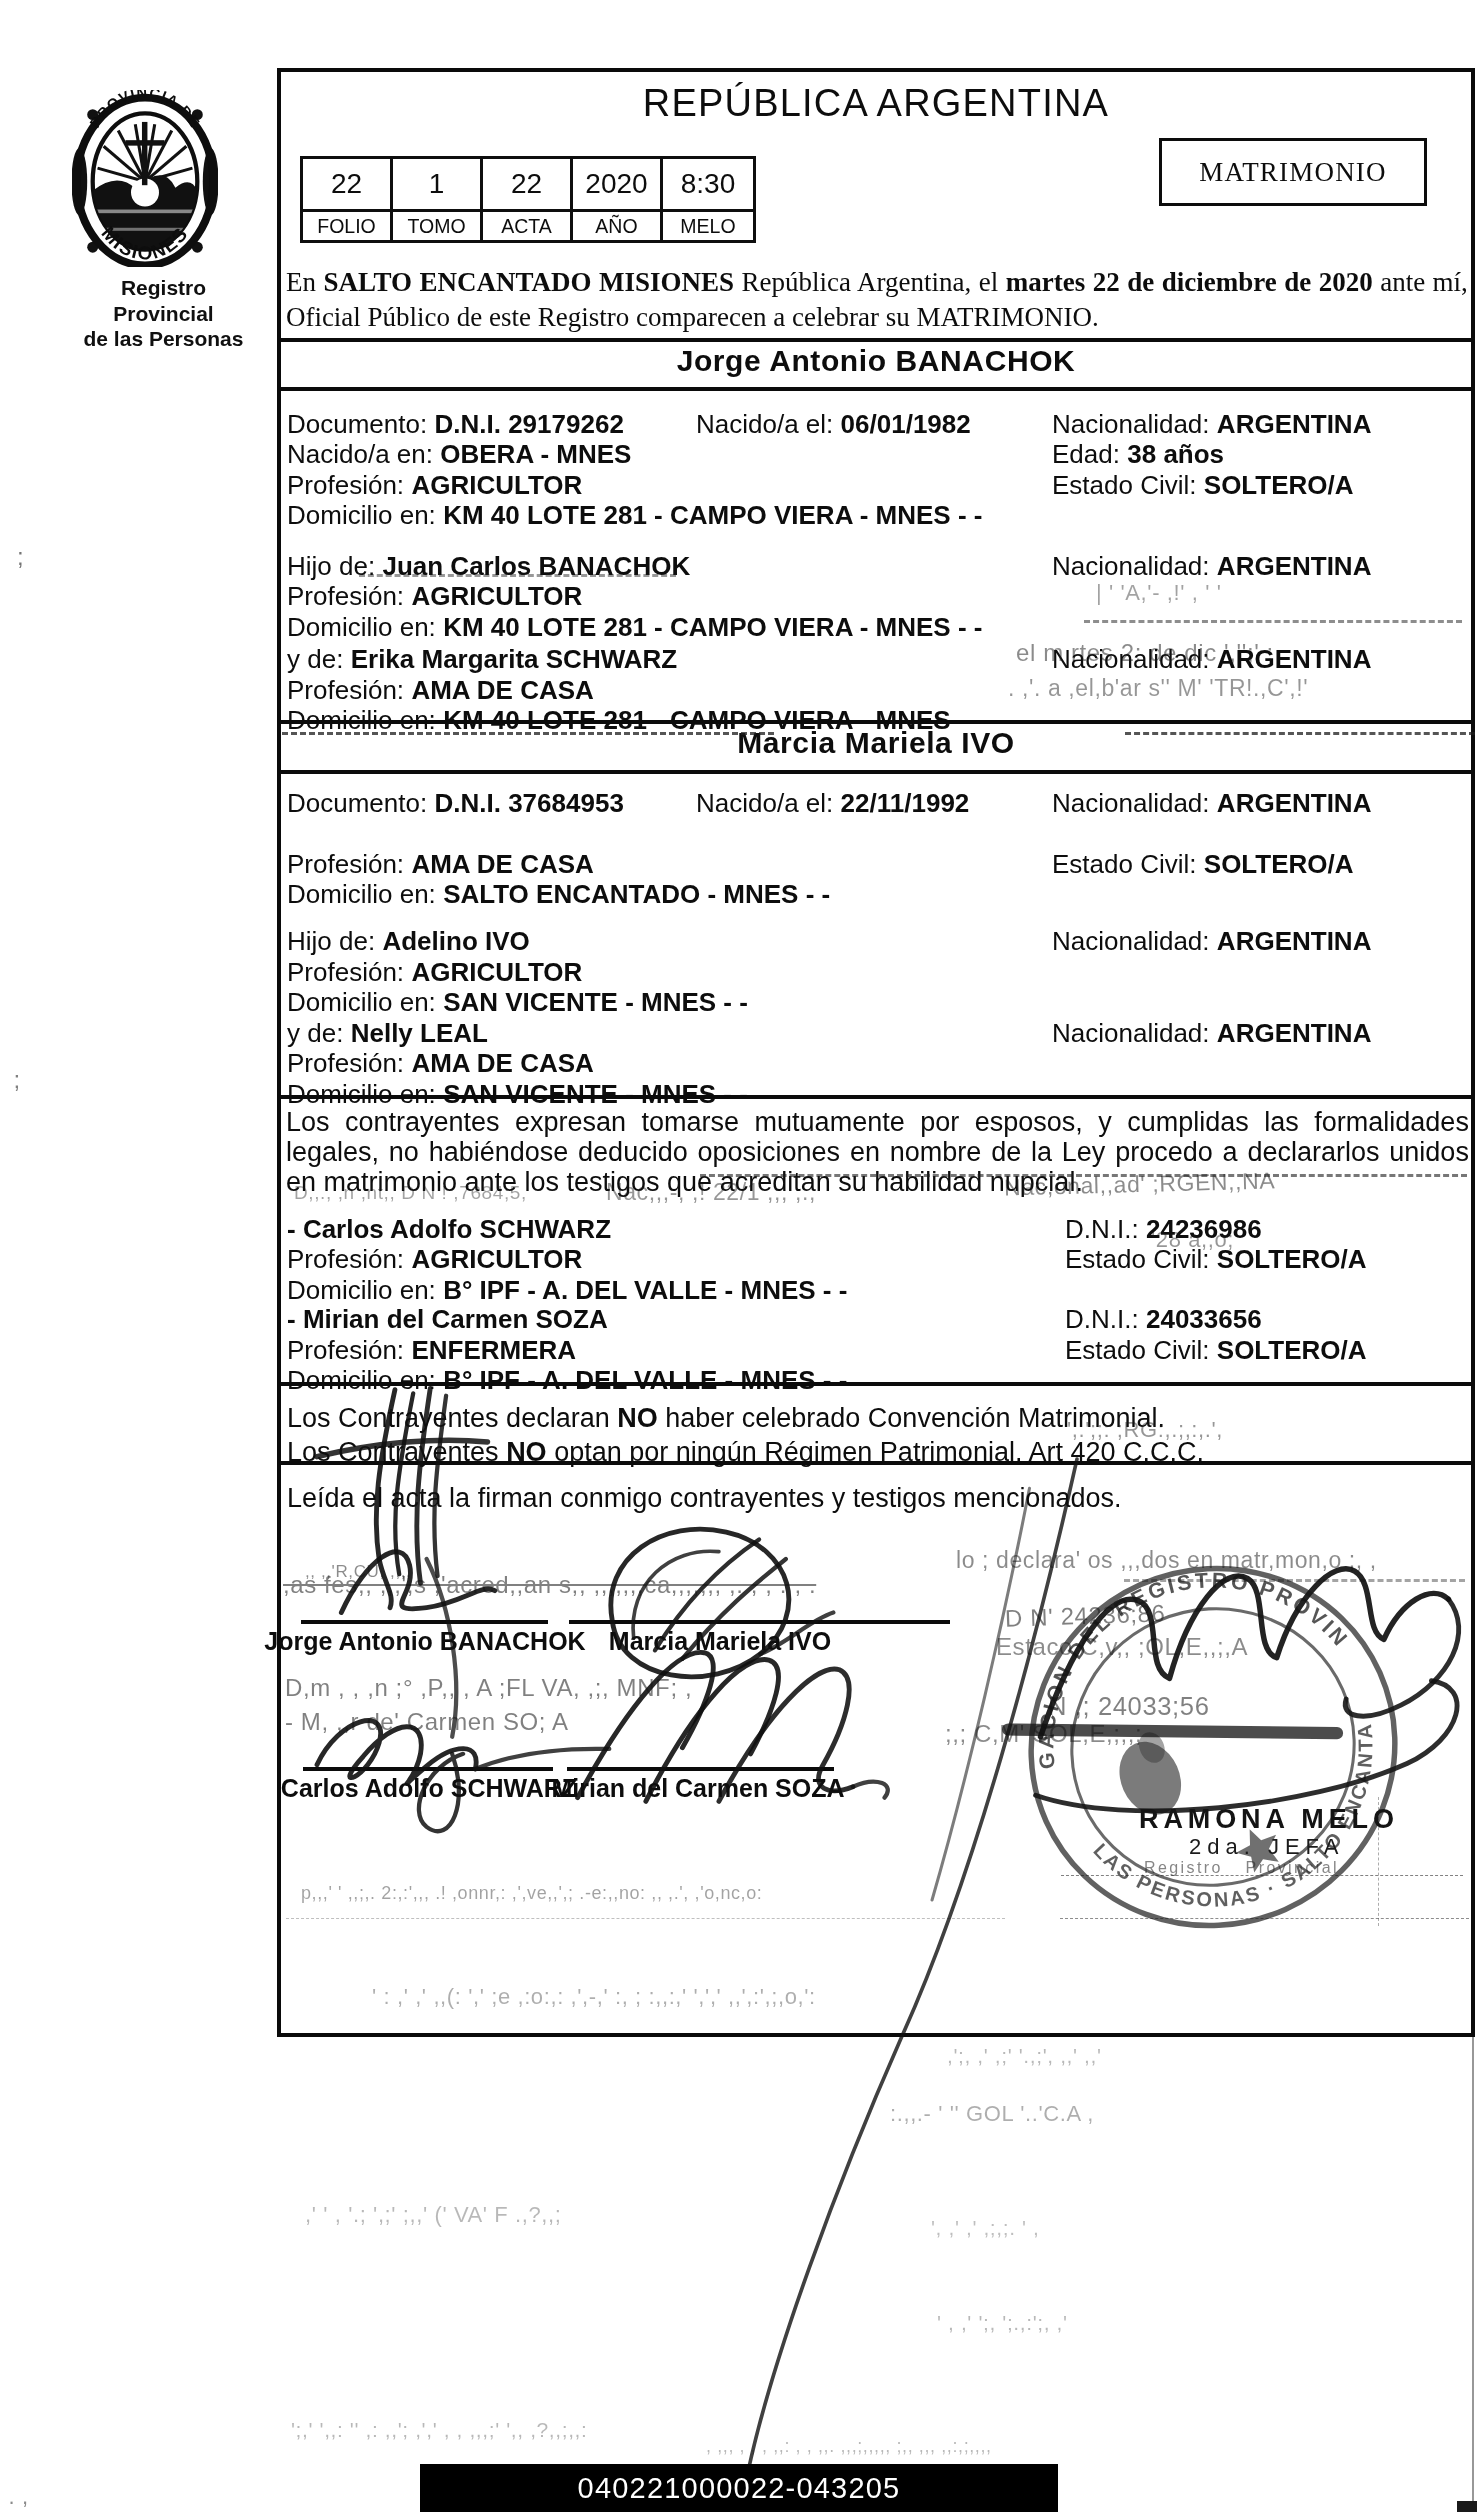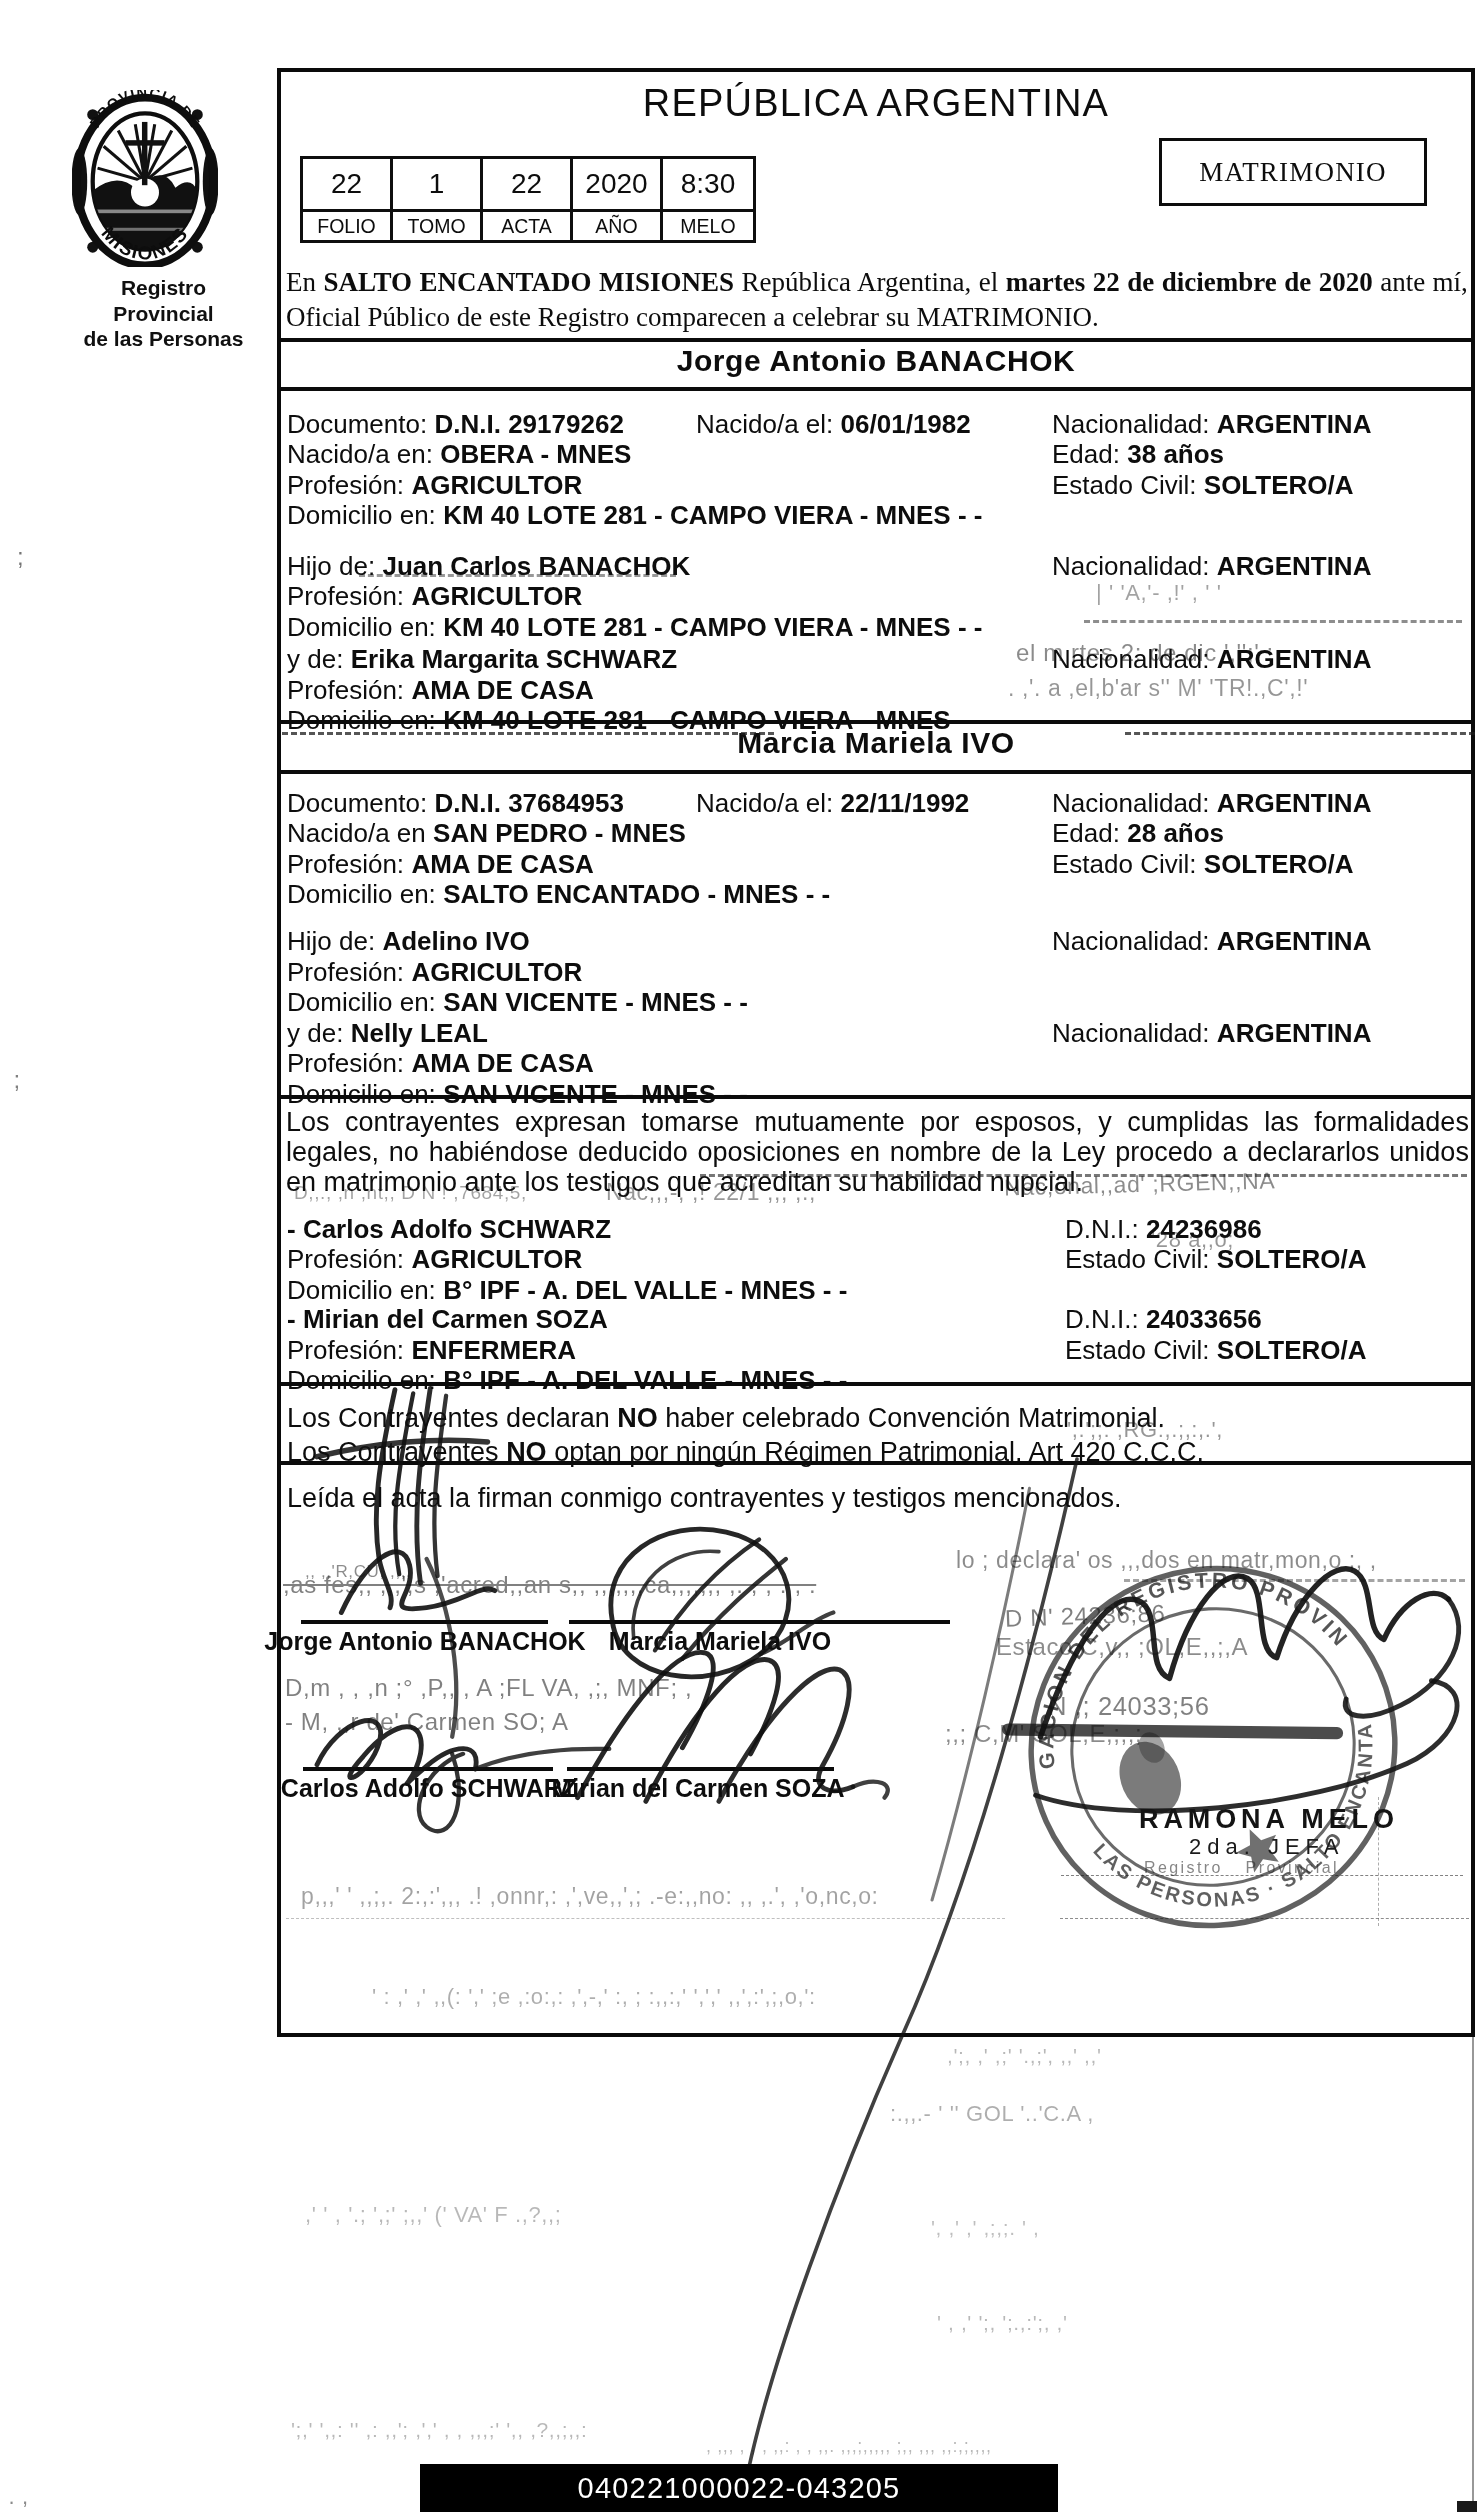--- a/index.html
+++ b/index.html
@@ -177,24 +177,20 @@
     <div class="sec-name" style="top:654px">Marcia Mariela IVO</div>
     <div class="hr" style="top:698px"></div>
     <div class="dash" style="left:1.2px;top:660px;width:492px;opacity:.75"></div>
     <div class="dash" style="left:844px;top:660px;width:350px;opacity:.75"></div>
 
     <div class="fl" style="top:716px">
       <span>Documento:</span><b>D.N.I. 37684953</b>
       <span class="col" style="left:409px"><span>Nacido/a el:</span><b>22/11/1992</b></span>
       <span class="col" style="left:765px"><span>Nacionalidad:</span><b>ARGENTINA</b></span>
     </div>
-    <div class="fl" style="top:746px">
-      <span>Nacido/a en</span><b>SAN PEDRO - MNES</b>
-      <span class="col" style="left:765px"><span>Edad:</span><b>28 años</b></span>
-    </div>
     <div class="fl" style="top:777px">
       <span>Profesión:</span><b>AMA DE CASA</b>
       <span class="col" style="left:765px"><span>Estado Civil:</span><b>SOLTERO/A</b></span>
     </div>
     <div class="fl" style="top:807px">
       <span>Domicilio en:</span><b>SALTO ENCANTADO - MNES - -</b>
     </div>
 
     <div class="fl" style="top:854px">
       <span>Hijo de:</span><b>Adelino IVO</b>
@@ -281,21 +277,21 @@
   <span class="ghost" style="left:1067px;top:1417px;font-size:22px;opacity:.45">',.';;:  ;RG:,.;,:,.',</span>
   <span class="ghost" style="left:283px;top:1571px;font-size:24px;opacity:.55;text-decoration:line-through">,as fes,, ,,,',s ,'acred,,an s,, ,,,,,,,ca,,,,,,,  ,. , , . , .</span>
   <span class="ghost" style="left:305px;top:1562px;font-size:17px;opacity:.5">,, ,,'R,CU, ,,,,</span>
   <span class="ghost" style="left:285px;top:1674px;font-size:24px;opacity:.55">D,m ,  , ,n ;° ,P,, , A ;FL VA, ,;,  MNF; ,</span>
   <span class="ghost" style="left:285px;top:1708px;font-size:24px;opacity:.55">- M, ,,r de' Carmen SO; A</span>
   <span class="ghost" style="left:956px;top:1547px;font-size:23px;opacity:.5">lo ; declara' os ,,,dos en matr,mon,o ;, ,</span>
   <span class="ghost" style="left:1005px;top:1602px;font-size:24px;opacity:.55;transform:rotate(-2deg)">D N' 24236;86</span>
   <span class="ghost" style="left:996px;top:1633px;font-size:24px;opacity:.5">Estaco C,v,, ;OL,E,,;,A</span>
   <span class="ghost" style="left:1048px;top:1692px;font-size:25.6px;opacity:.55">N ,; 24033;56</span>
   <span class="ghost" style="left:945px;top:1720px;font-size:24px;opacity:.5">;,; C,M' SOL,E,;,,;</span>
-  <span class="ghost" style="left:301px;top:1883px;font-size:23px;opacity:.4">p,,,' ' ,,;,. 2:,:',,,  .! ,onnr,: ,',ve,,',;  .-e:,,no: ,, ,.', ,'o,nc,o:</span>
+  <span class="ghost" style="left:301px;top:1883px;font-size:18px;opacity:.4">p,,,' ' ,,;,. 2:,:',,,  .! ,onnr,: ,',ve,,',;  .-e:,,no: ,, ,.', ,'o,nc,o:</span>
   <span class="ghost" style="left:372px;top:1984px;font-size:22px;opacity:.35">' : ,' ,' ,,(: ',' ;e ,:o:,: ,',-,' :, ;  :,,:,' ',',' ,,',:',;,o,':</span>
   <span class="ghost" style="left:947px;top:2044px;font-size:21px;opacity:.3">,';, ,' ,;' '.,;',   ,,' ,,'</span>
   <span class="ghost" style="left:890px;top:2101px;font-size:22px;opacity:.35">:.,,.- ' ''  GOL '..'C.A    ,</span>
   <span class="ghost" style="left:305px;top:2202px;font-size:22px;opacity:.3">,' ' ,  '.; ',;' ;,,'   (' VA'  F .,?,,;</span>
   <span class="ghost" style="left:931px;top:2216px;font-size:21px;opacity:.28">', ,'  ,' ,;,;.   ' ,</span>
   <span class="ghost" style="left:937px;top:2311px;font-size:21px;opacity:.3">' ,  ,' ';, ';.,:';, ,'</span>
   <span class="ghost" style="left:291px;top:2418px;font-size:21px;opacity:.3">';,' ',,: '' ,: ,,'; ,',' , ,  ,,,;' ',, ,?,,;,,:</span>
   <span class="ghost" style="left:706px;top:2436px;font-size:18px;opacity:.3">, ,,, ,  , , ,,: ,  , ,,. ,,,;,,,,, ;,, ,,, ,,:,;,,,,</span>
   <span class="ghost" style="left:17px;top:543px;font-size:24px;opacity:.6">;</span>
   <span class="ghost" style="left:13.4px;top:1066px;font-size:24px;opacity:.55">;</span>

